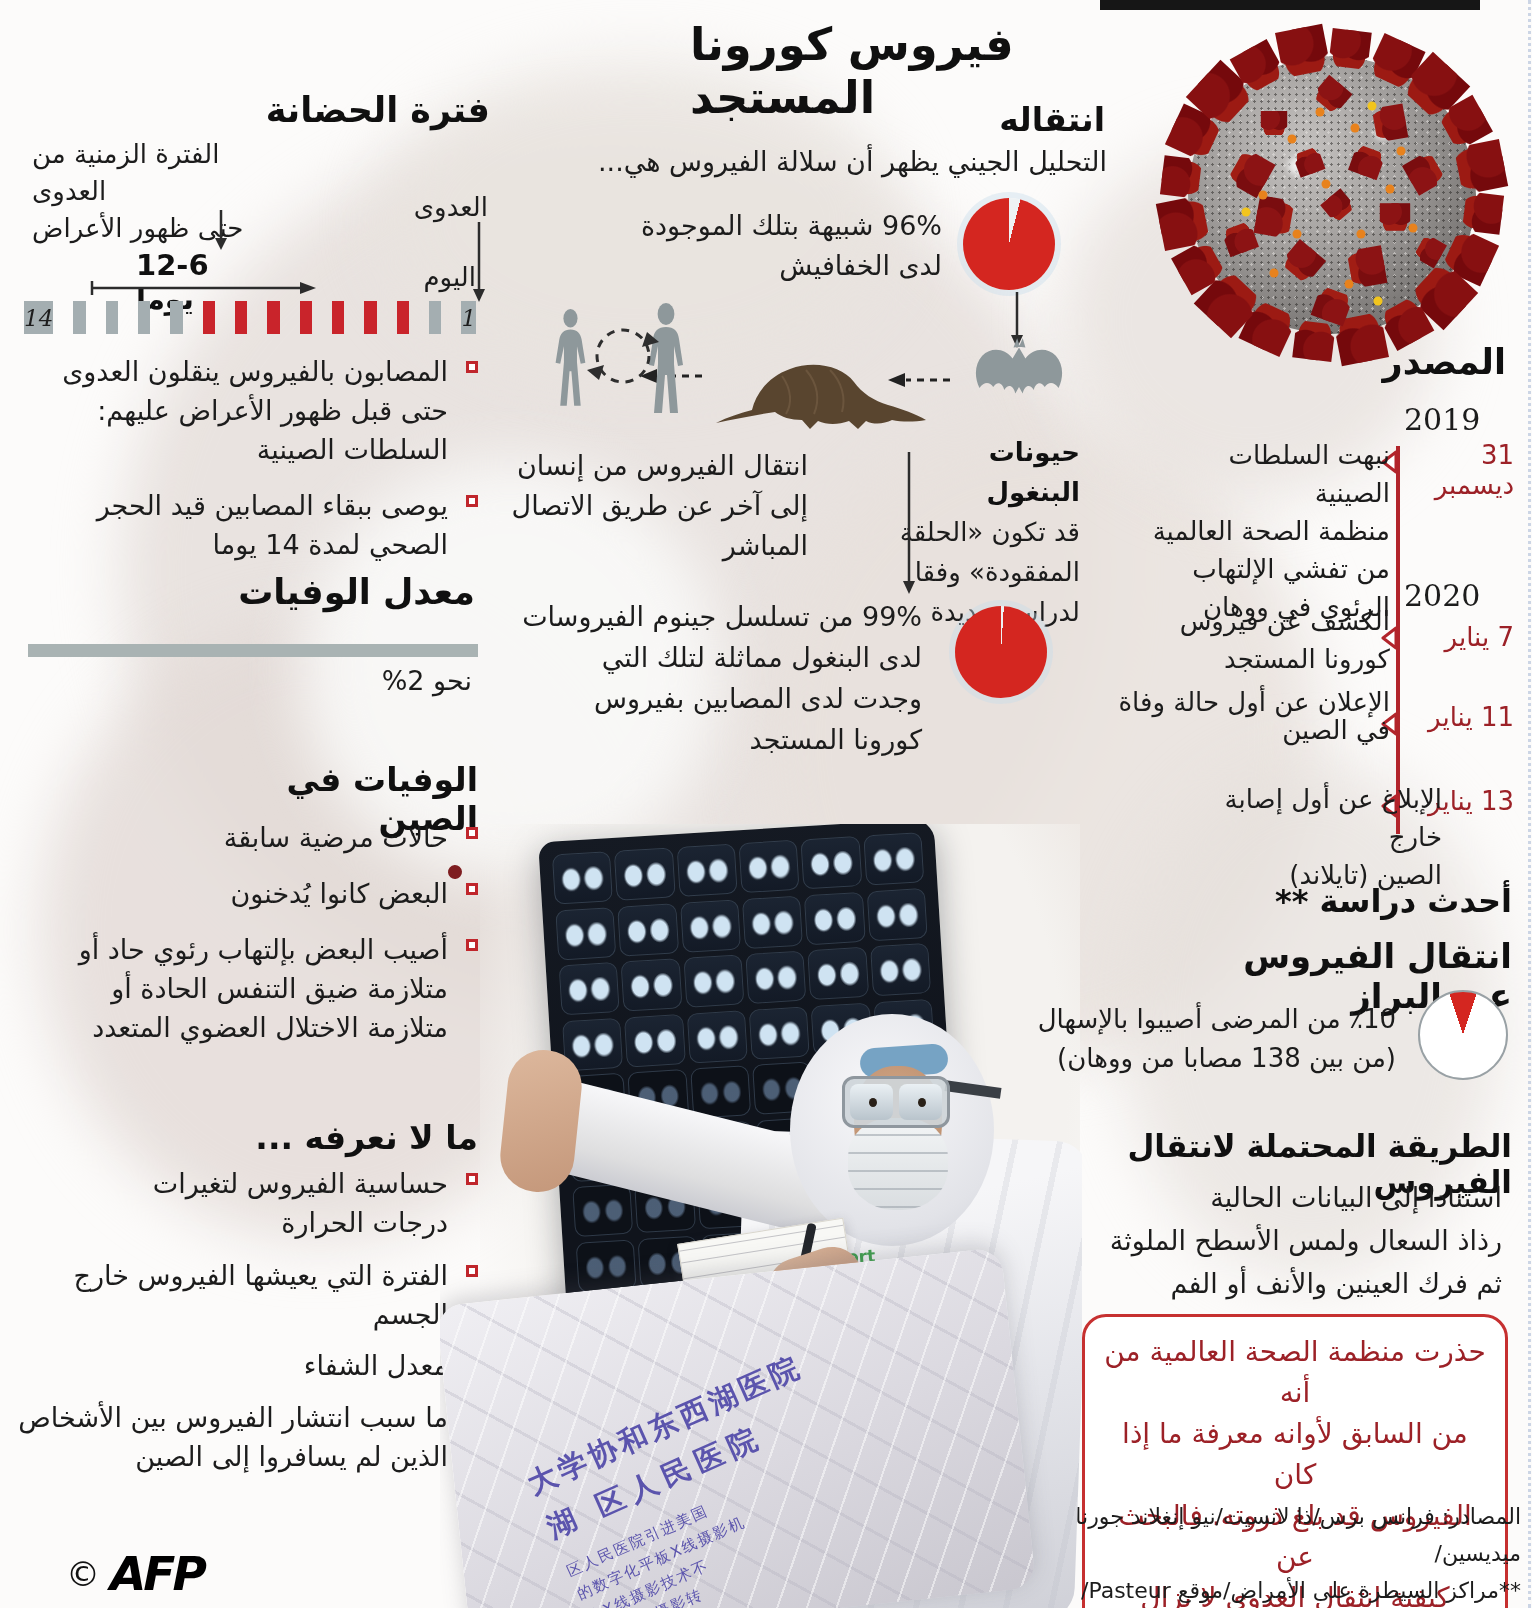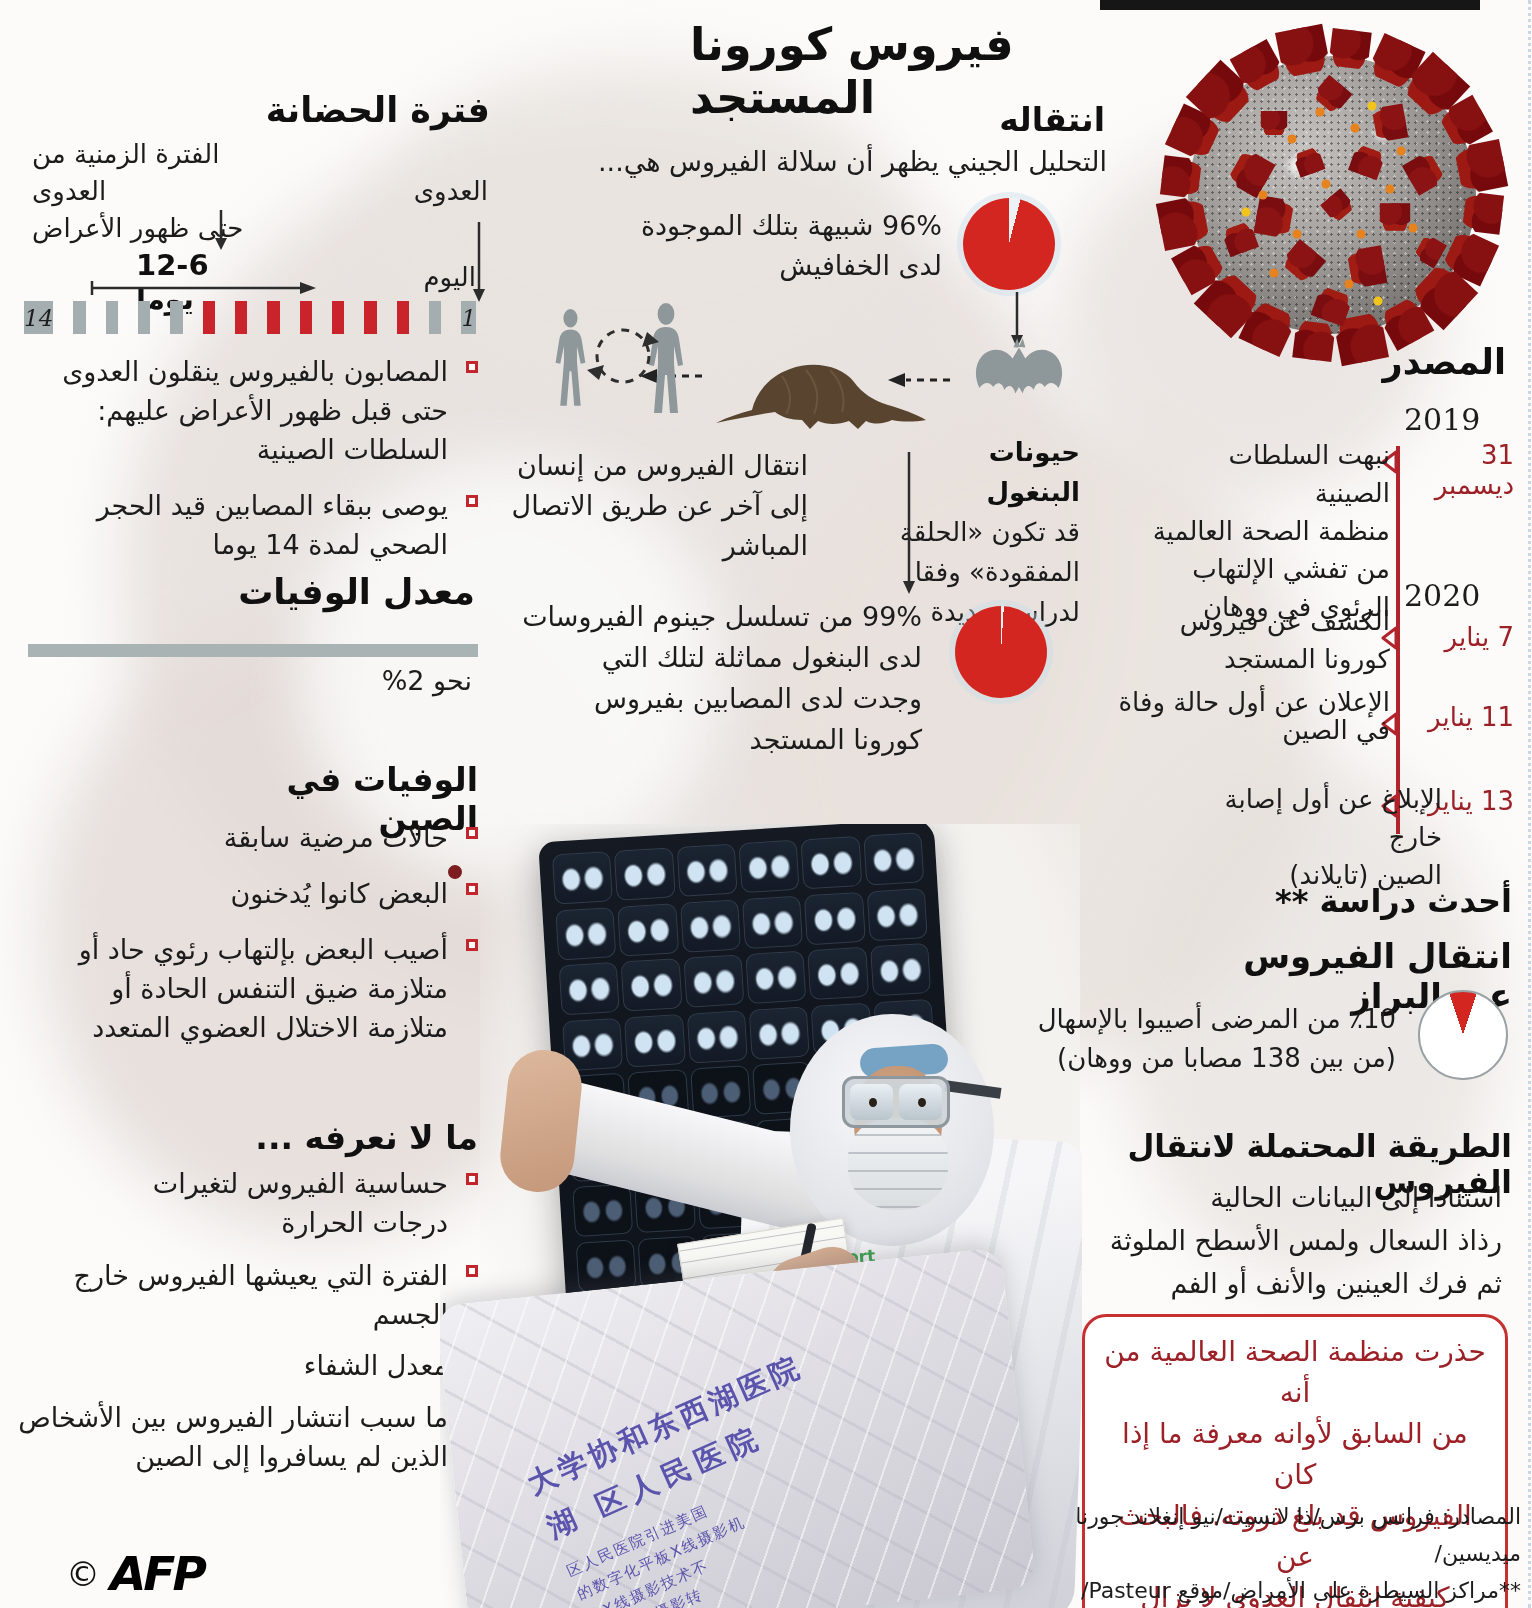--- a/index.html
+++ b/index.html
@@ -279,21 +279,21 @@
     </div>
 
   <div class="t h tr" style="left:245px;top:90px;width:245px;font-size:35px">فترة الحضانة</div>
   <div class="t tc pre" style="left:32px;top:136px;width:256px;font-size:26px;line-height:37px">الفترة الزمنية من العدوى
 حتى ظهور الأعراض</div>
   <svg class="abs" style="left:212px;top:210px" width="18" height="40">
     <line x1="9" y1="0" x2="9" y2="29" stroke="#2c2c2c" stroke-width="2.5"></line>
       <polygon points="9,40 3,28 15,28" fill="#2c2c2c"></polygon>
   </svg>
   <div class="t h tc" style="left:136px;top:248px;width:136px;font-size:29px">12-6 يوما</div>
-  <div class="t tr" style="left:398px;top:176px;width:90px;font-size:26px">العدوى</div>
+  <div class="t tr" style="left:398px;top:192px;width:90px;font-size:26px">العدوى</div>
   <div class="t tr" style="left:412px;top:262px;width:64px;font-size:26px">اليوم</div>
   <svg class="abs" style="left:470px;top:222px" width="18" height="80">
     <line x1="9" y1="0" x2="9" y2="68" stroke="#2c2c2c" stroke-width="2.5"></line>
       <polygon points="9,80 3,67 15,67" fill="#2c2c2c"></polygon>
   </svg>
   <svg class="abs" style="left:90px;top:280px" width="226" height="16">
     <line x1="2" y1="8" x2="212" y2="8" stroke="#2c2c2c" stroke-width="2.5"></line>
     <line x1="2" y1="1" x2="2" y2="15" stroke="#2c2c2c" stroke-width="2.5"></line>
     <polygon points="226,8 210,2 210,14" fill="#2c2c2c"></polygon>
   </svg>

